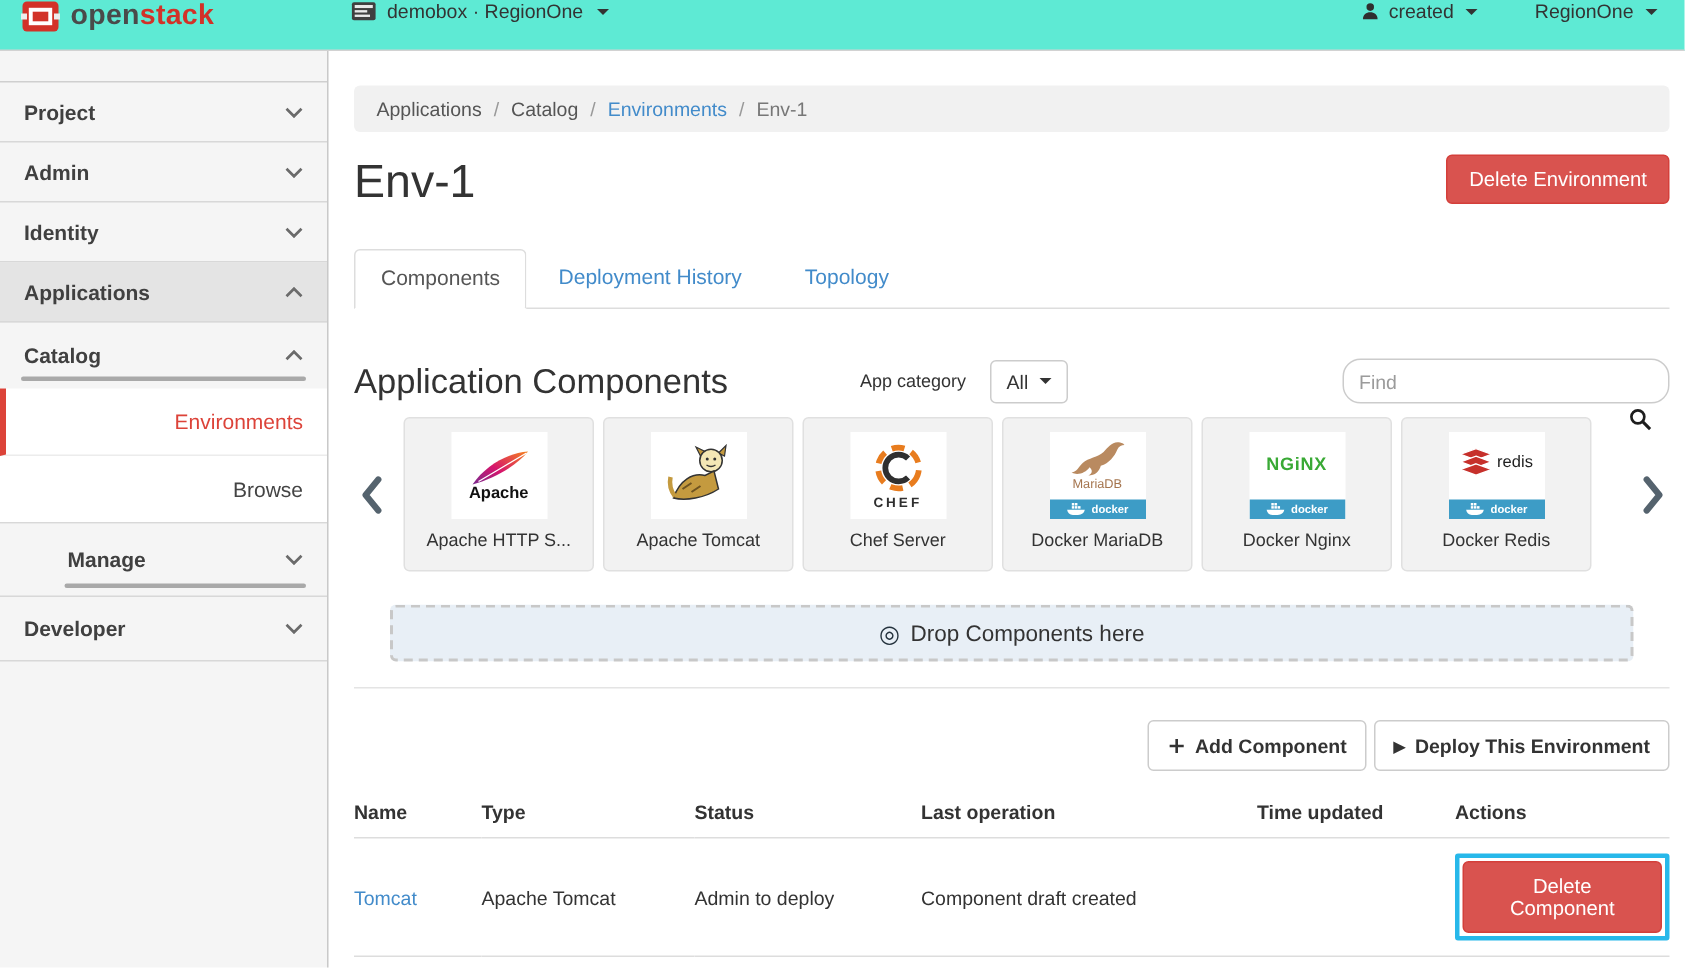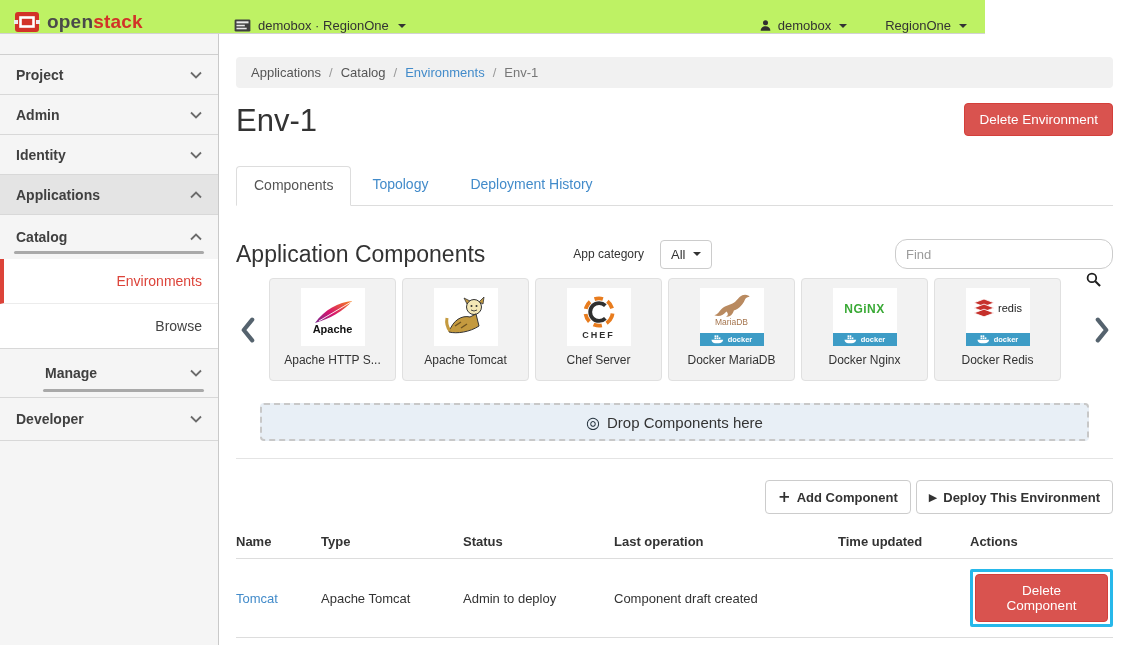--- a/index.html
+++ b/index.html
@@ -1,21 +1,21 @@
 <!DOCTYPE html>
 <html><head>
 <meta charset="utf-8">
 <style>
   * { margin:0; padding:0; box-sizing:border-box; }
   html,body { width:1123px; height:645px; overflow:hidden; background:#fff;
     font-family:"Liberation Sans", sans-serif; color:#333; }
 
   
-  .navbar { position:absolute; left:0; top:0; width:985px; height:34px;
-    background:#bef264; border-bottom:1px solid #d2d2d2; display:flex; align-items:flex-end; }
+  .navbar { position:absolute; left:0; top:0; width:1123px; height:34px;
+    background:#5eead4; border-bottom:1px solid #d2d2d2; display:flex; align-items:flex-start; }
   .brand { width:220px; display:flex; align-items:center; gap:7px; padding-left:14px; cursor:pointer; }
   .brand-text { font-size:19px; letter-spacing:.2px; font-weight:700; }
   .brand-open { color:#4a4a4a; }
   .brand-stack { color:#d23228; }
   .ctx-switch { display:flex; align-items:center; gap:7px; font-size:13px; color:#333; margin-left:14px; cursor:pointer; }
   .nav-right { margin-left:auto; display:flex; align-items:center; gap:38px; padding-right:18px; }
   .nav-menu { display:flex; align-items:center; gap:6px; font-size:13px; color:#333; cursor:pointer; }
   .caret { width:0; height:0; border-left:4px solid transparent; border-right:4px solid transparent;
     border-top:4px solid #333; display:inline-block; margin-left:2px; }
 
@@ -137,21 +137,21 @@
     </svg>
     <span>demobox · RegionOne</span>
     <span class="caret"></span>
   </div>
   <div class="nav-right">
     <div class="nav-menu">
       <svg width="13" height="13" viewBox="0 0 16 16">
         <circle cx="8" cy="4.6" r="3.1" fill="#2f2f2f"></circle>
         <path d="M2 14.5 c0-3.6 2.7-5.6 6-5.6 s6 2 6 5.6 z" fill="#2f2f2f"></path>
       </svg>
-      <span>demobox</span>
+      <span>created</span>
       <span class="caret"></span>
     </div>
     <div class="nav-menu">
       <span>RegionOne</span>
       <span class="caret"></span>
     </div>
   </div>
 </div>
 
 <div class="sidebar">
@@ -221,22 +221,22 @@
     <span class="bc-current">Env-1</span>
   </div>
 
   <div class="page-header">
     <h1 class="page-title">Env-1</h1>
     <button class="btn-danger">Delete Environment</button>
   </div>
 
   <div class="tabs">
     <div class="tab active">Components</div>
+    <div class="tab">Deployment History</div>
     <div class="tab">Topology</div>
-    <div class="tab">Deployment History</div>
   </div>
 
   <div class="section-row">
     <h2 class="section-heading">Application Components</h2>
     <span class="cat-label">App category</span>
     <button class="dropdown-btn">
       <span>All</span>
       <span class="caret"></span>
     </button>
     <div class="find-wrap">

